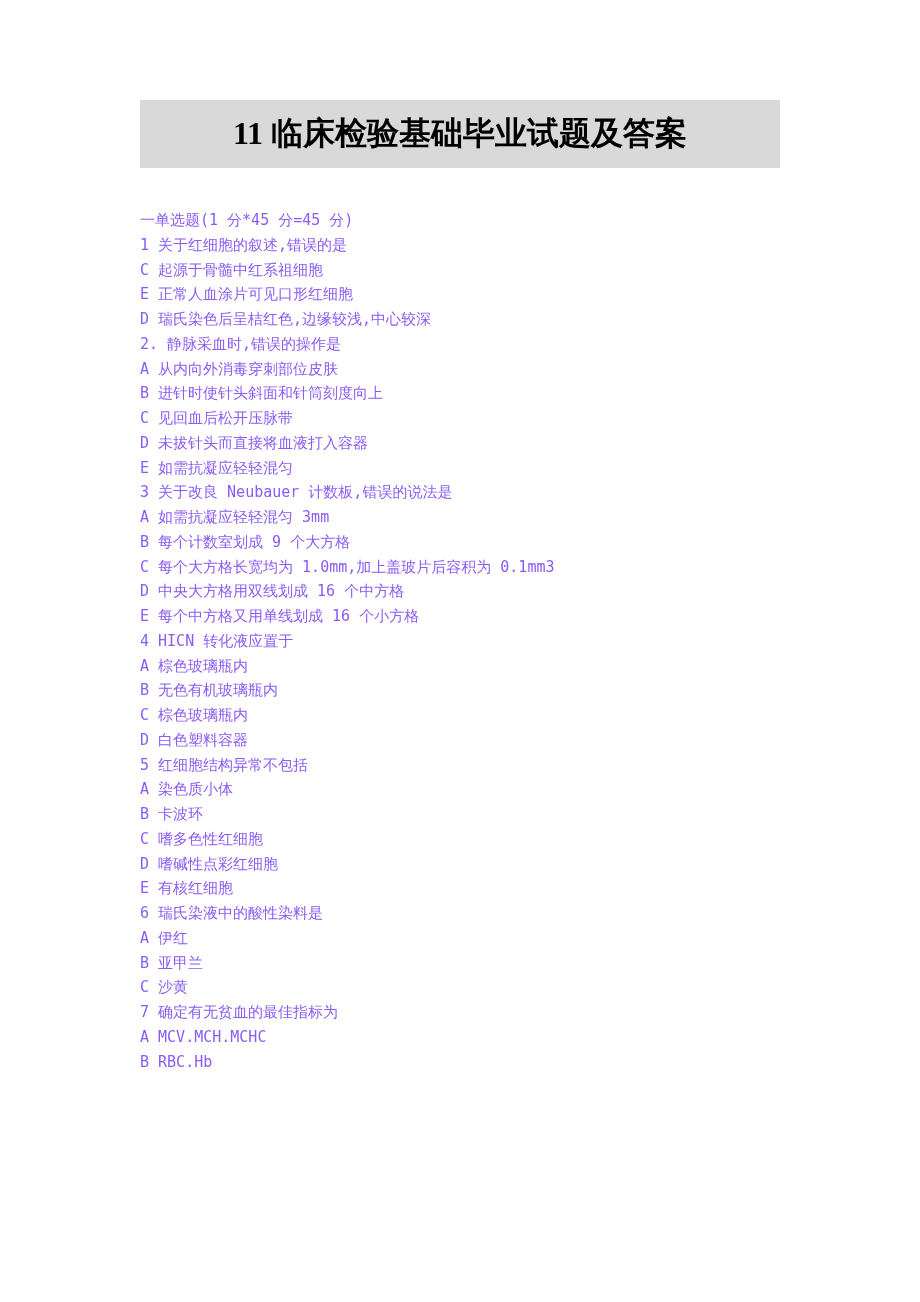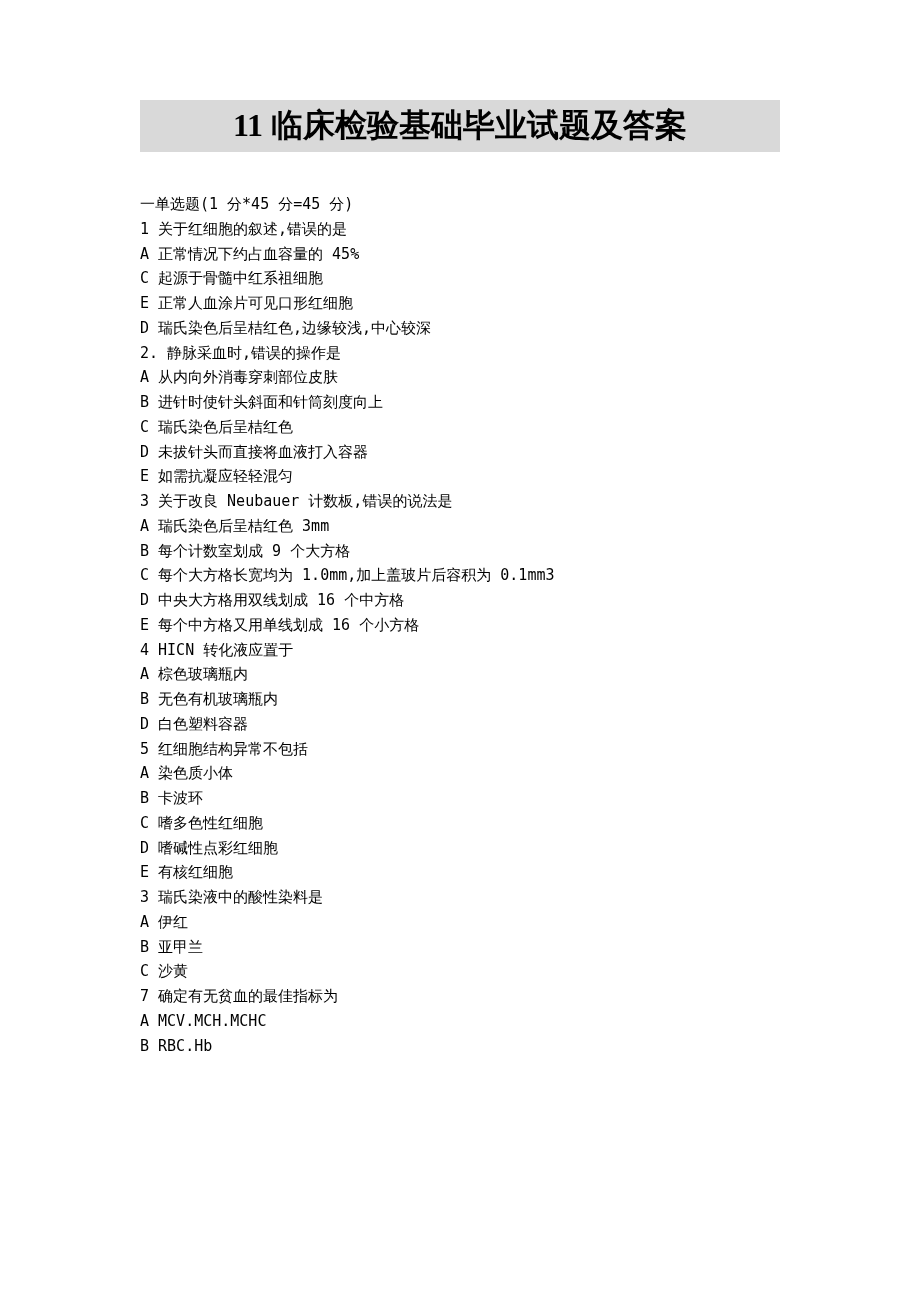--- a/index.html
+++ b/index.html
@@ -10,75 +10,75 @@
       width: 920px;
     }
     .page {
       padding: 100px 140px 60px 140px;
     }
     .title {
       font-size: 32px;
       font-weight: bold;
       text-align: center;
       background: #d9d9d9;
-      padding: 4px 0;
+      padding: 12px 0;
       margin-bottom: 40px;
       font-family: "SimSun", "宋体", serif;
     }
     .content {
       font-size: 15px;
       line-height: 1.65;
-      color: #000000;
+      color: #8b5cf6;
       font-family: "SimSun", "宋体", monospace;
     }
     .line {
       white-space: pre;
     }
   </style>
 </head>
 <body>
 
 <div class="page">
   <div class="title">11 临床检验基础毕业试题及答案</div>
   <div class="content">
     <div class="line">一单选题(1 分*45 分=45 分)</div>
 
     <div class="line">1 关于红细胞的叙述,错误的是</div>
-    <div class="line">A 正常情况下约占血容量的 45%</div>
     <div class="line">C 起源于骨髓中红系祖细胞</div>
     <div class="line">E 正常人血涂片可见口形红细胞</div>
     <div class="line">D 瑞氏染色后呈桔红色,边缘较浅,中心较深</div>
 
     <div class="line">2. 静脉采血时,错误的操作是</div>
     <div class="line">A 从内向外消毒穿刺部位皮肤</div>
     <div class="line">B 进针时使针头斜面和针筒刻度向上</div>
-    <div class="line">C 瑞氏染色后呈桔红色</div>
+    <div class="line">C 见回血后松开压脉带</div>
     <div class="line">D 未拔针头而直接将血液打入容器</div>
     <div class="line">E 如需抗凝应轻轻混匀</div>
 
     <div class="line">3 关于改良 Neubauer 计数板,错误的说法是</div>
-    <div class="line">A 瑞氏染色后呈桔红色 3mm</div>
+    <div class="line">A 如需抗凝应轻轻混匀 3mm</div>
     <div class="line">B 每个计数室划成 9 个大方格</div>
     <div class="line">C 每个大方格长宽均为 1.0mm,加上盖玻片后容积为 0.1mm3</div>
     <div class="line">D 中央大方格用双线划成 16 个中方格</div>
     <div class="line">E 每个中方格又用单线划成 16 个小方格</div>
 
     <div class="line">4 HICN 转化液应置于</div>
     <div class="line">A 棕色玻璃瓶内</div>
     <div class="line">B 无色有机玻璃瓶内</div>
+    <div class="line">C 棕色玻璃瓶内</div>
     <div class="line">D 白色塑料容器</div>
 
     <div class="line">5 红细胞结构异常不包括</div>
     <div class="line">A 染色质小体</div>
     <div class="line">B 卡波环</div>
     <div class="line">C 嗜多色性红细胞</div>
     <div class="line">D 嗜碱性点彩红细胞</div>
     <div class="line">E 有核红细胞</div>
 
-    <div class="line">3 瑞氏染液中的酸性染料是</div>
+    <div class="line">6 瑞氏染液中的酸性染料是</div>
     <div class="line">A 伊红</div>
     <div class="line">B 亚甲兰</div>
     <div class="line">C 沙黄</div>
 
     <div class="line">7 确定有无贫血的最佳指标为</div>
     <div class="line">A MCV.MCH.MCHC</div>
     <div class="line">B RBC.Hb</div>
   </div>
 </div>
 

